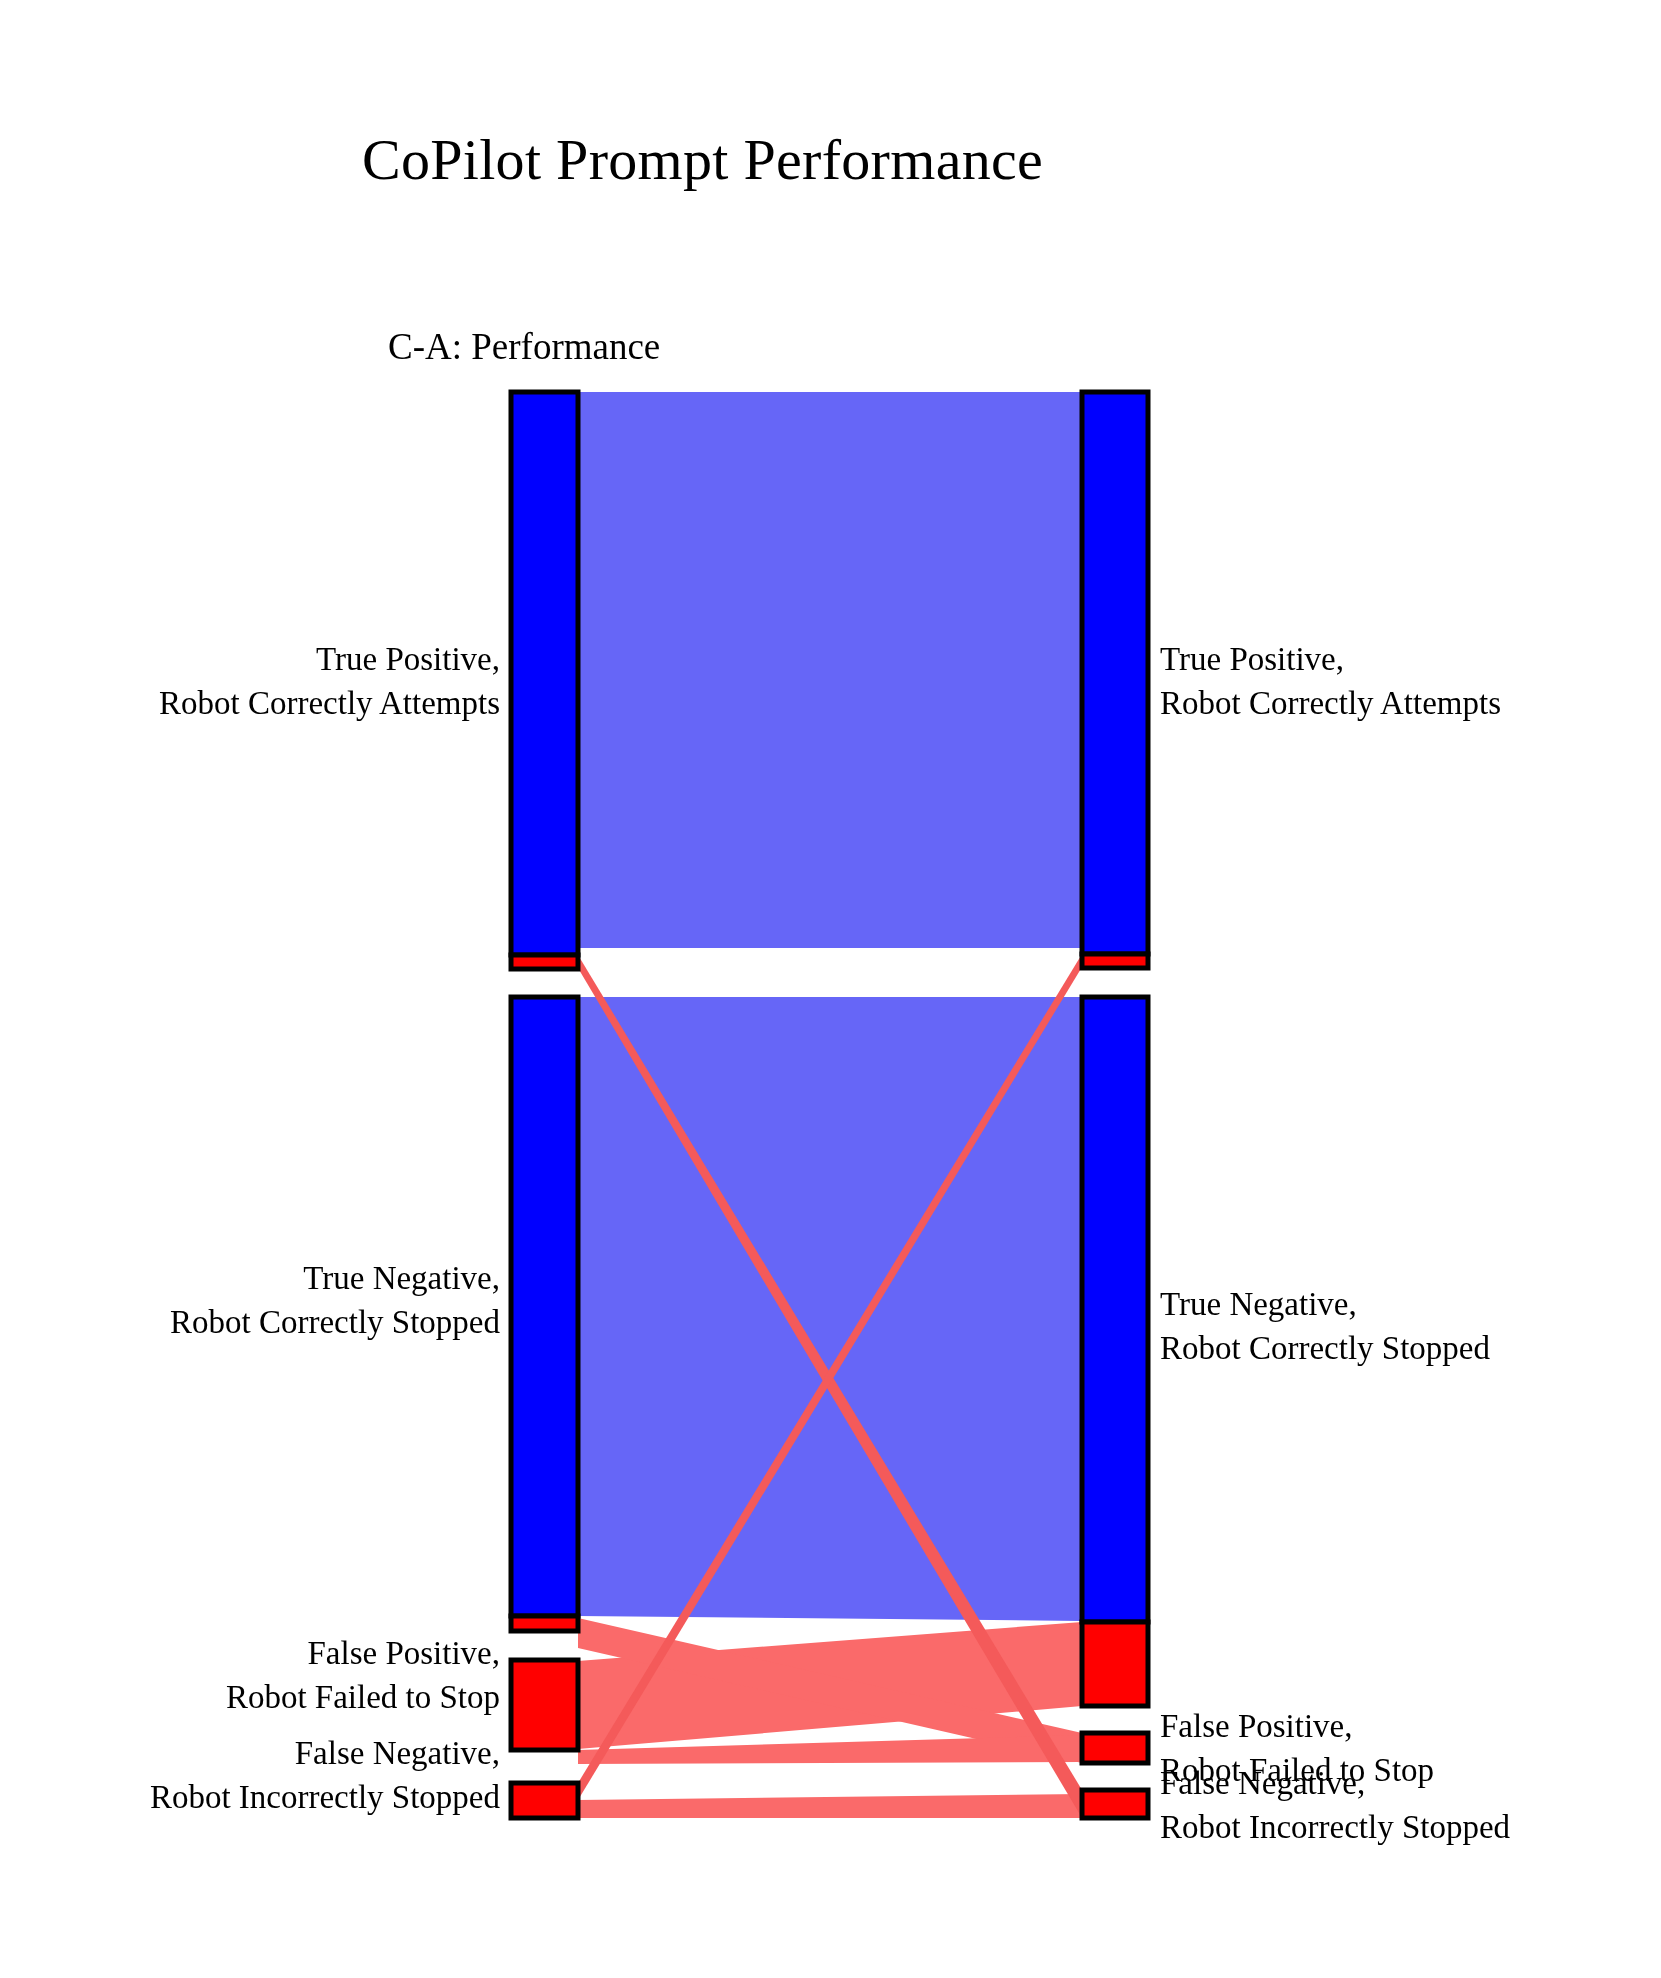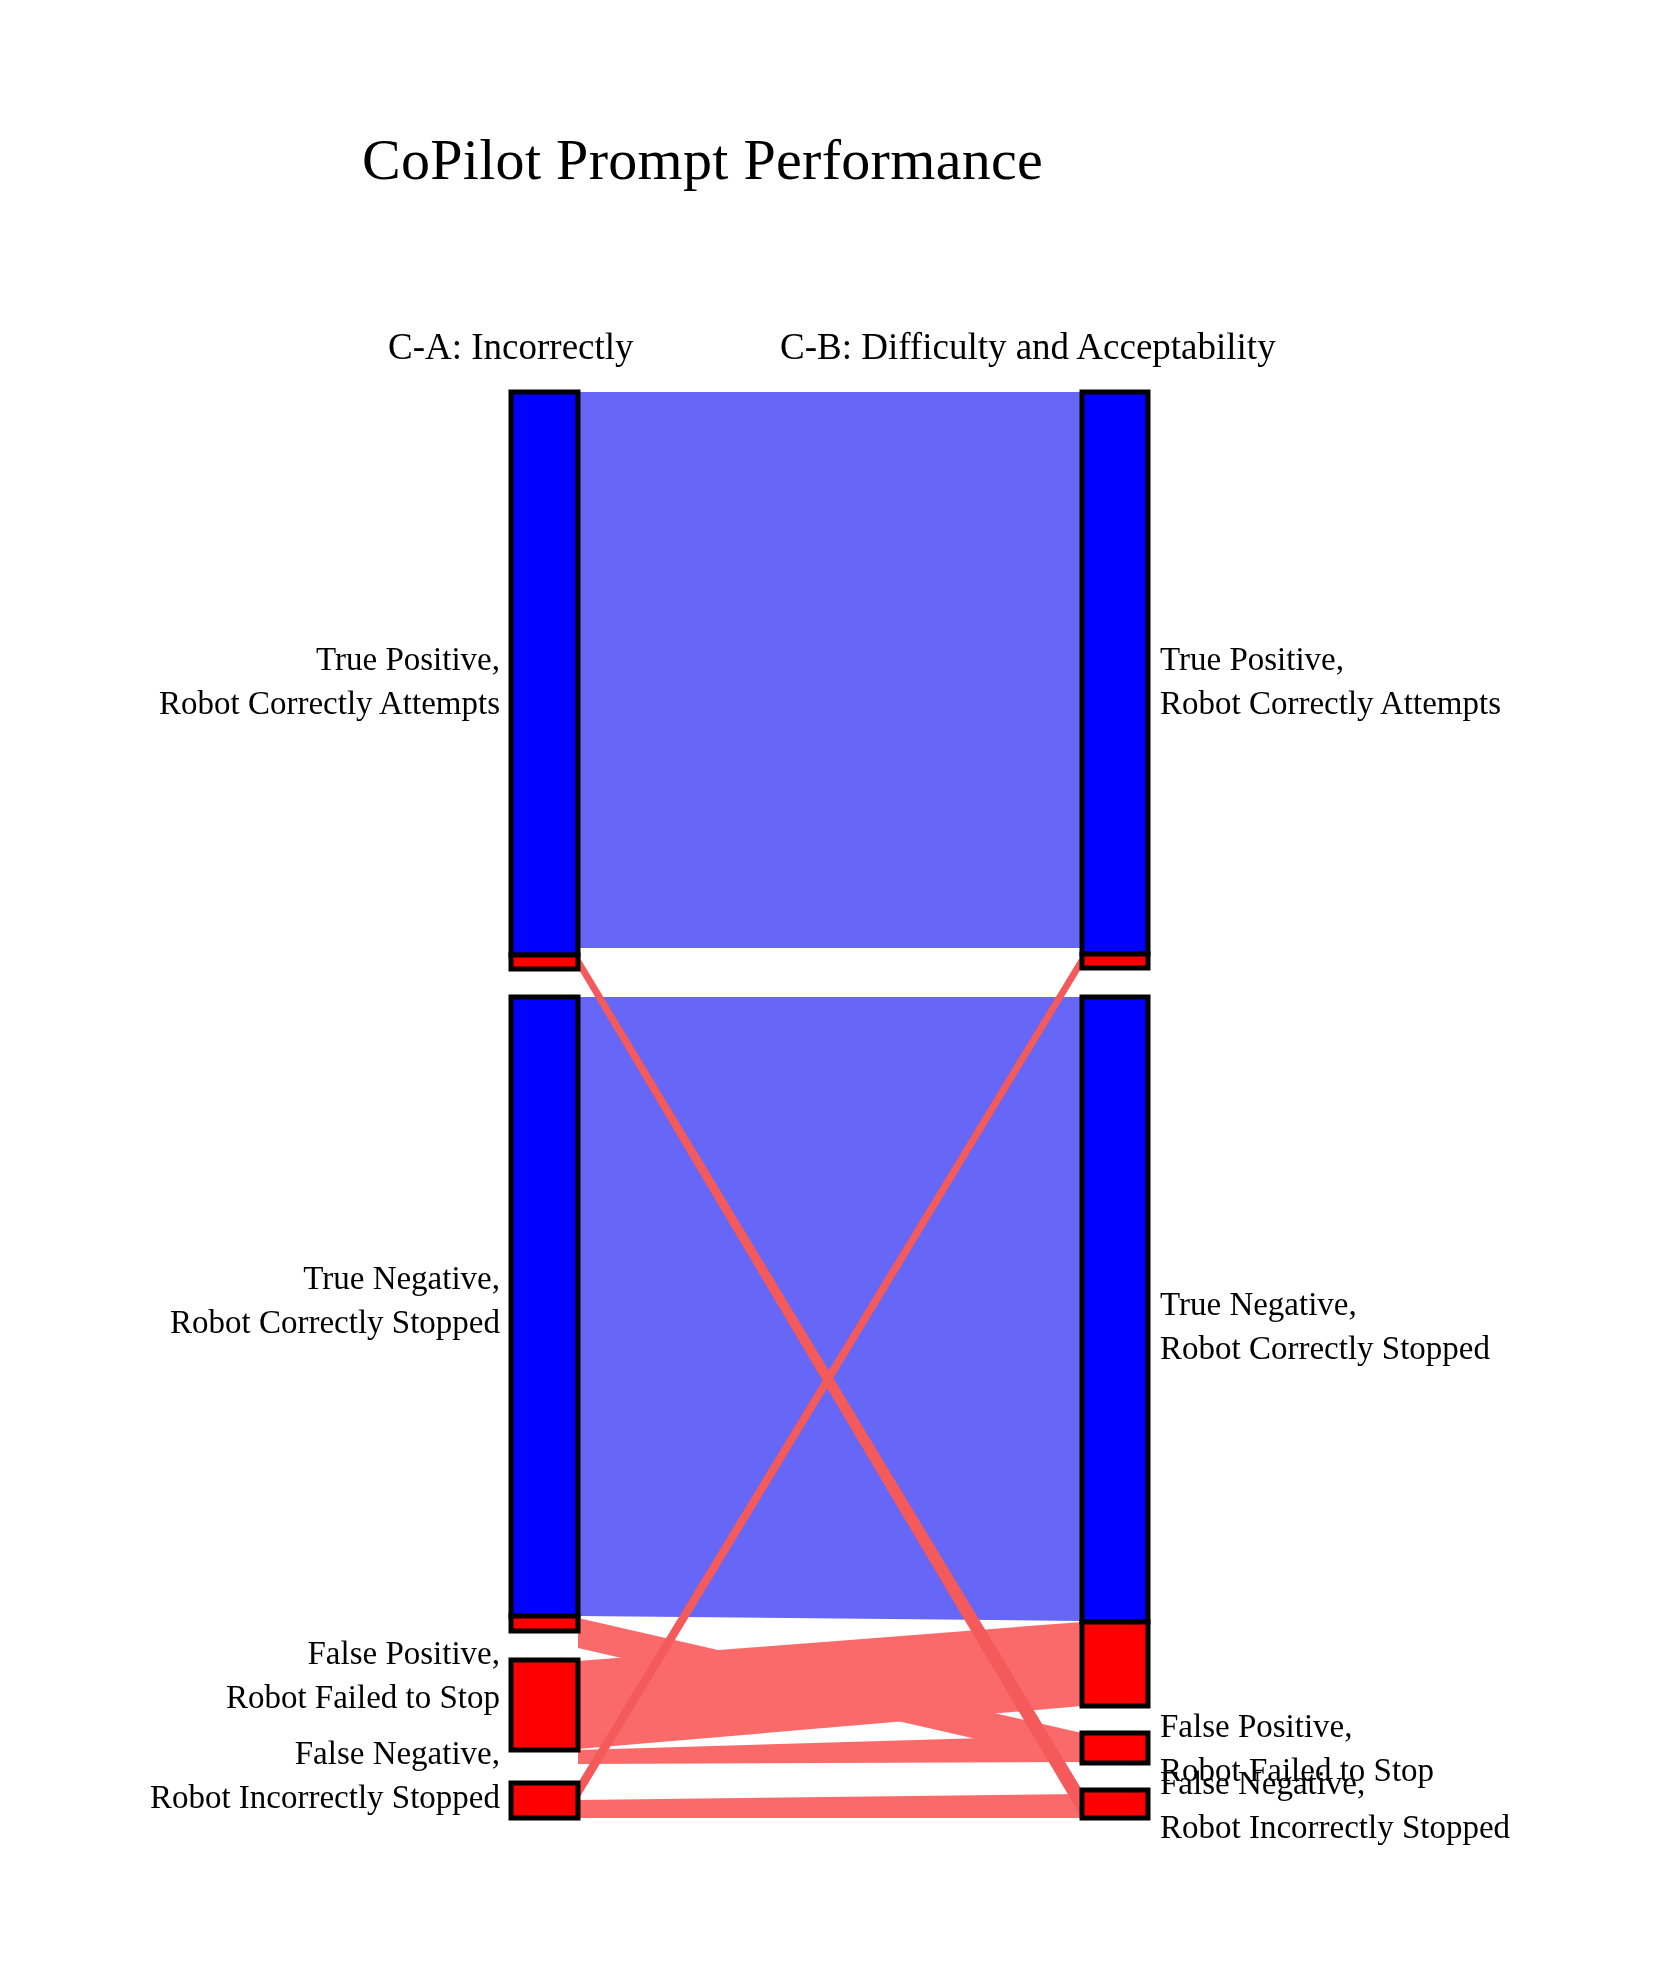--- a/index.html
+++ b/index.html
@@ -56,22 +56,21 @@
   .node-label.right { text-align: left; }
   .lbl-line { display: block; }
 </style>
 </head>
 <body>
 
 <div id="chart-root">
 
   <div class="chart-title">CoPilot Prompt Performance</div>
 
-  <div class="col-header" id="header-left">C-A: Incorrectly</div>
-  <div class="col-header" id="header-right">C-B: Difficulty and Acceptability</div>
+  <div class="col-header" id="header-left">C-A: Performance</div>
 
   <svg id="sankey-svg" viewBox="0 0 1661 1978">
 
     <g>
 
       <path fill="#6666f7" stroke="none" d="M578,392 L1082,392 L1082,948 L578,948 Z"></path>
 
       <path fill="#6666f7" stroke="none" d="M578,997 L1082,997 L1082,1621 L578,1616 Z"></path>
 
       <path fill="#fa6a6a" stroke="none" d="M578,1661 L1082,1622 L1082,1706 L578,1749 Z"></path>

